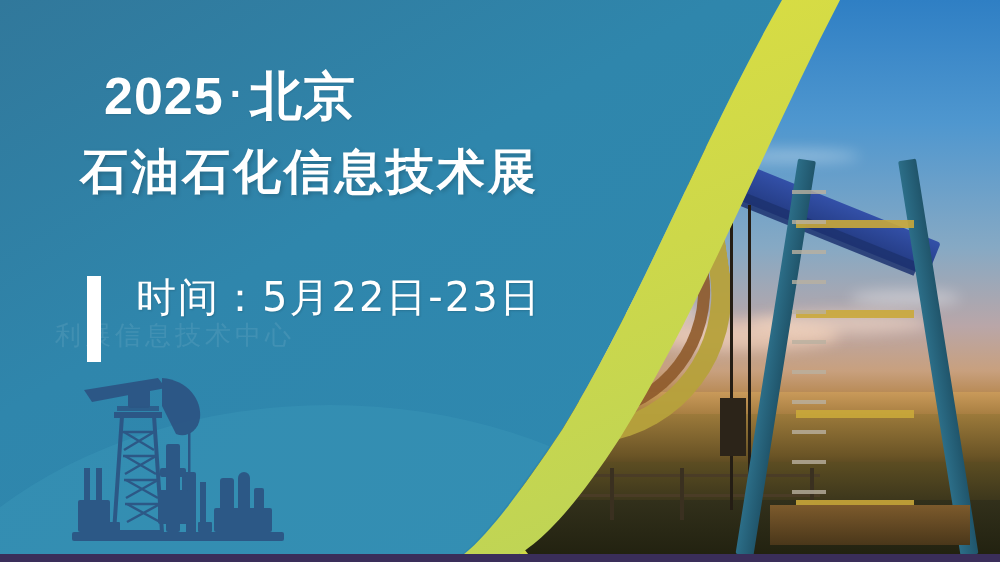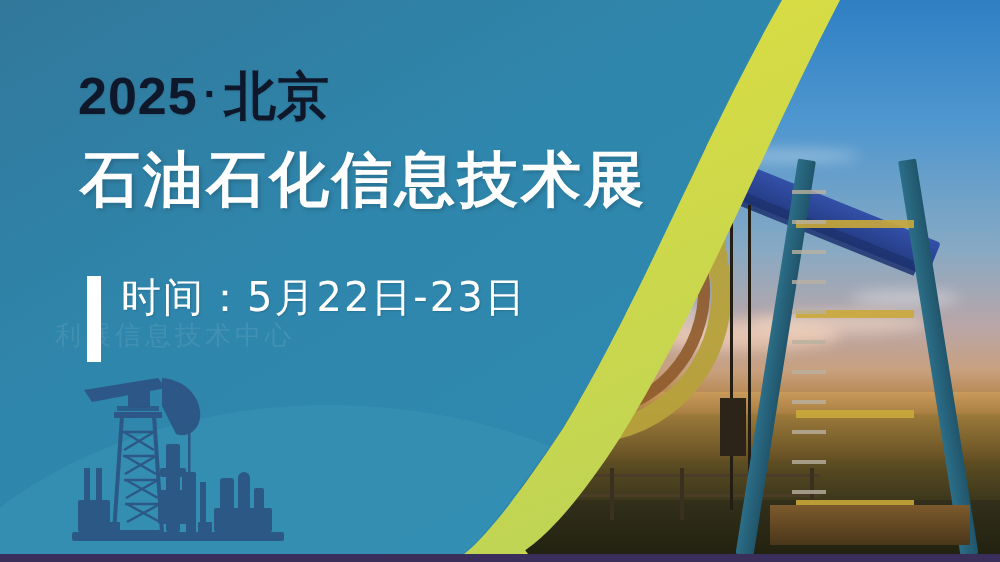--- a/index.html
+++ b/index.html
@@ -250,40 +250,40 @@
     letter-spacing: 4px;
     color: rgba(255, 255, 255, 0.09);
     white-space: nowrap;
     font-family: "Liberation Sans", "DejaVu Sans", sans-serif;
     user-select: none;
   }
 
   
   .year-line {
     position: absolute;
-    left: 78px;
+    left: 104px;
     top: 62px;
-    color: #0f172a;
+    color: #ffffff;
     font-size: 52px;
     font-weight: 700;
     letter-spacing: 1px;
     white-space: nowrap;
     text-shadow: 0 1px 2px rgba(0,0,0,.12);
   }
   .year-line .dot {
     font-size: 40px;
     padding: 0 6px;
     vertical-align: 6px;
   }
   .main-title {
     position: absolute;
     left: 80px;
     top: 140px;
     color: #ffffff;
-    font-size: 60px;
+    font-size: 48px;
     font-weight: 700;
     letter-spacing: 3px;
     white-space: nowrap;
     font-family: "DejaVu Serif", "Liberation Serif", serif;
     text-shadow: 2px 2px 4px rgba(0,0,0,.18);
   }
   .info-block {
     position: absolute;
     left: 87px;
     top: 272px;
@@ -291,21 +291,21 @@
     align-items: flex-start;
   }
   .accent-bar {
     width: 14px;
     height: 86px;
     background: #ffffff;
     flex: 0 0 auto;
     margin-top: 4px;
   }
   .info-lines {
-    margin-left: 20px;
+    margin-left: 35px;
     color: #ffffff;
   }
   .info-line {
     font-size: 40px;
     line-height: 50px;
     letter-spacing: 2px;
     white-space: nowrap;
     font-family: "DejaVu Sans", "Liberation Sans", sans-serif;
     text-shadow: 1px 1px 2px rgba(0,0,0,.15);
   }

